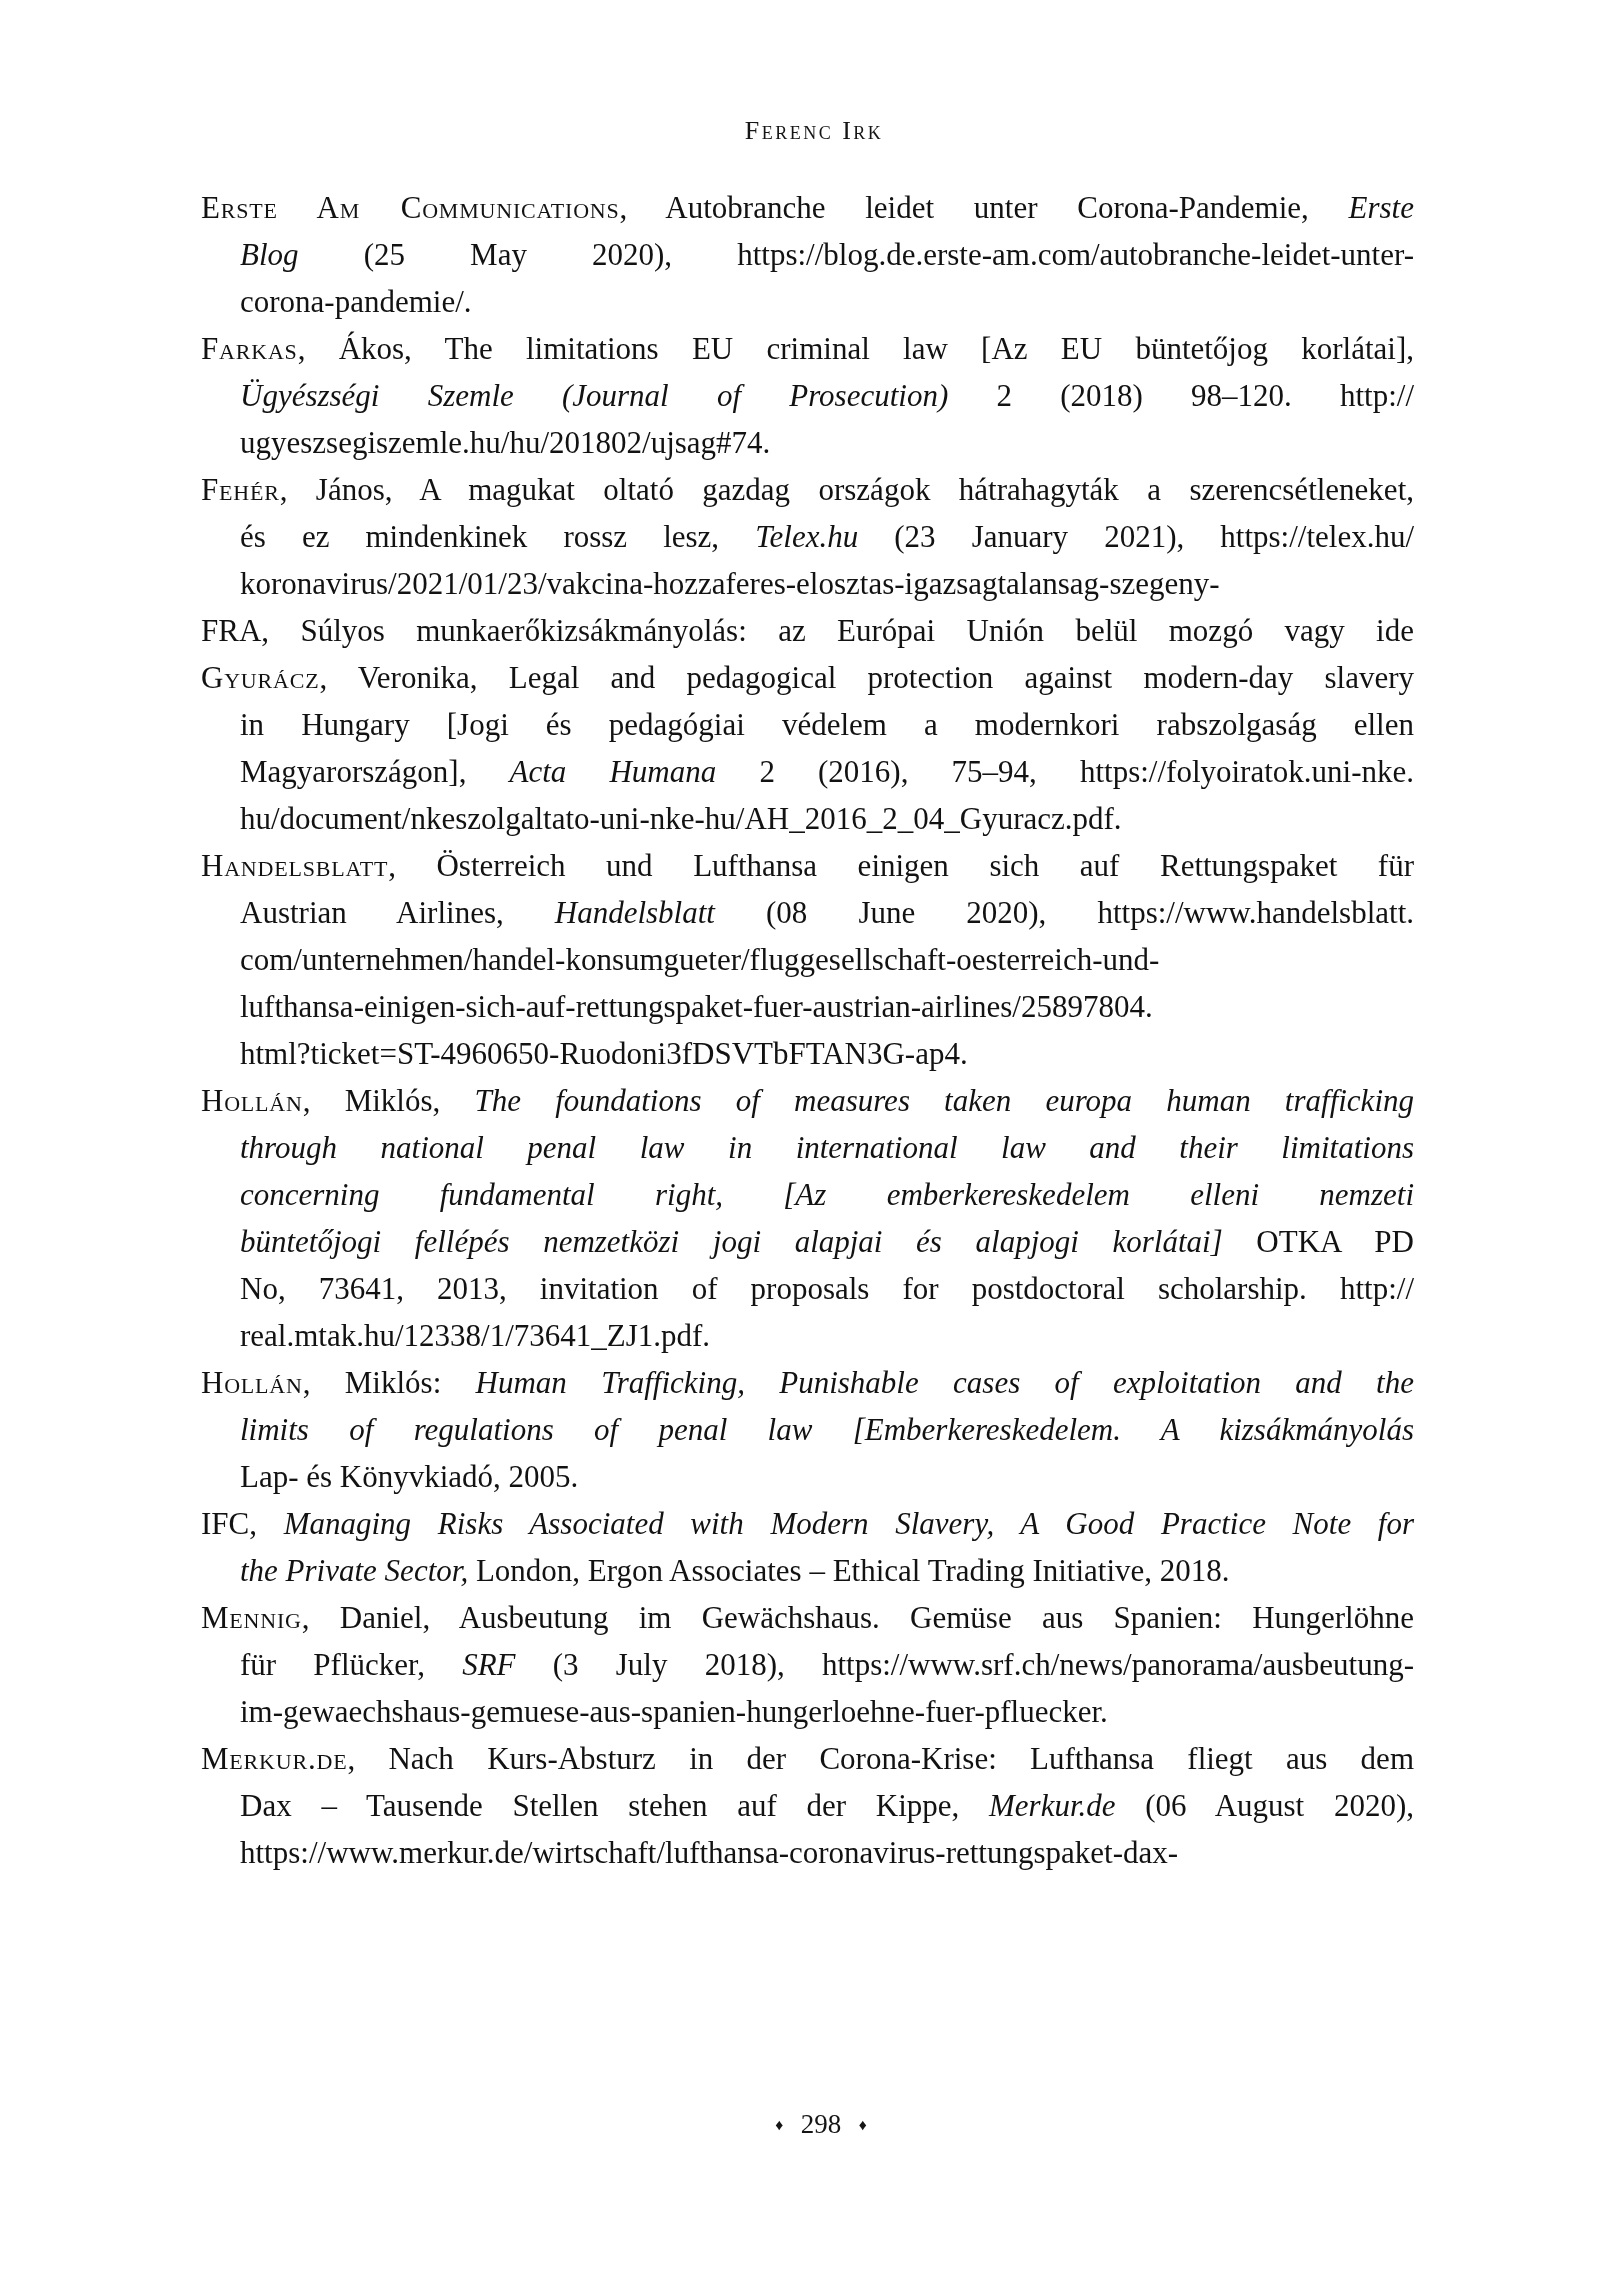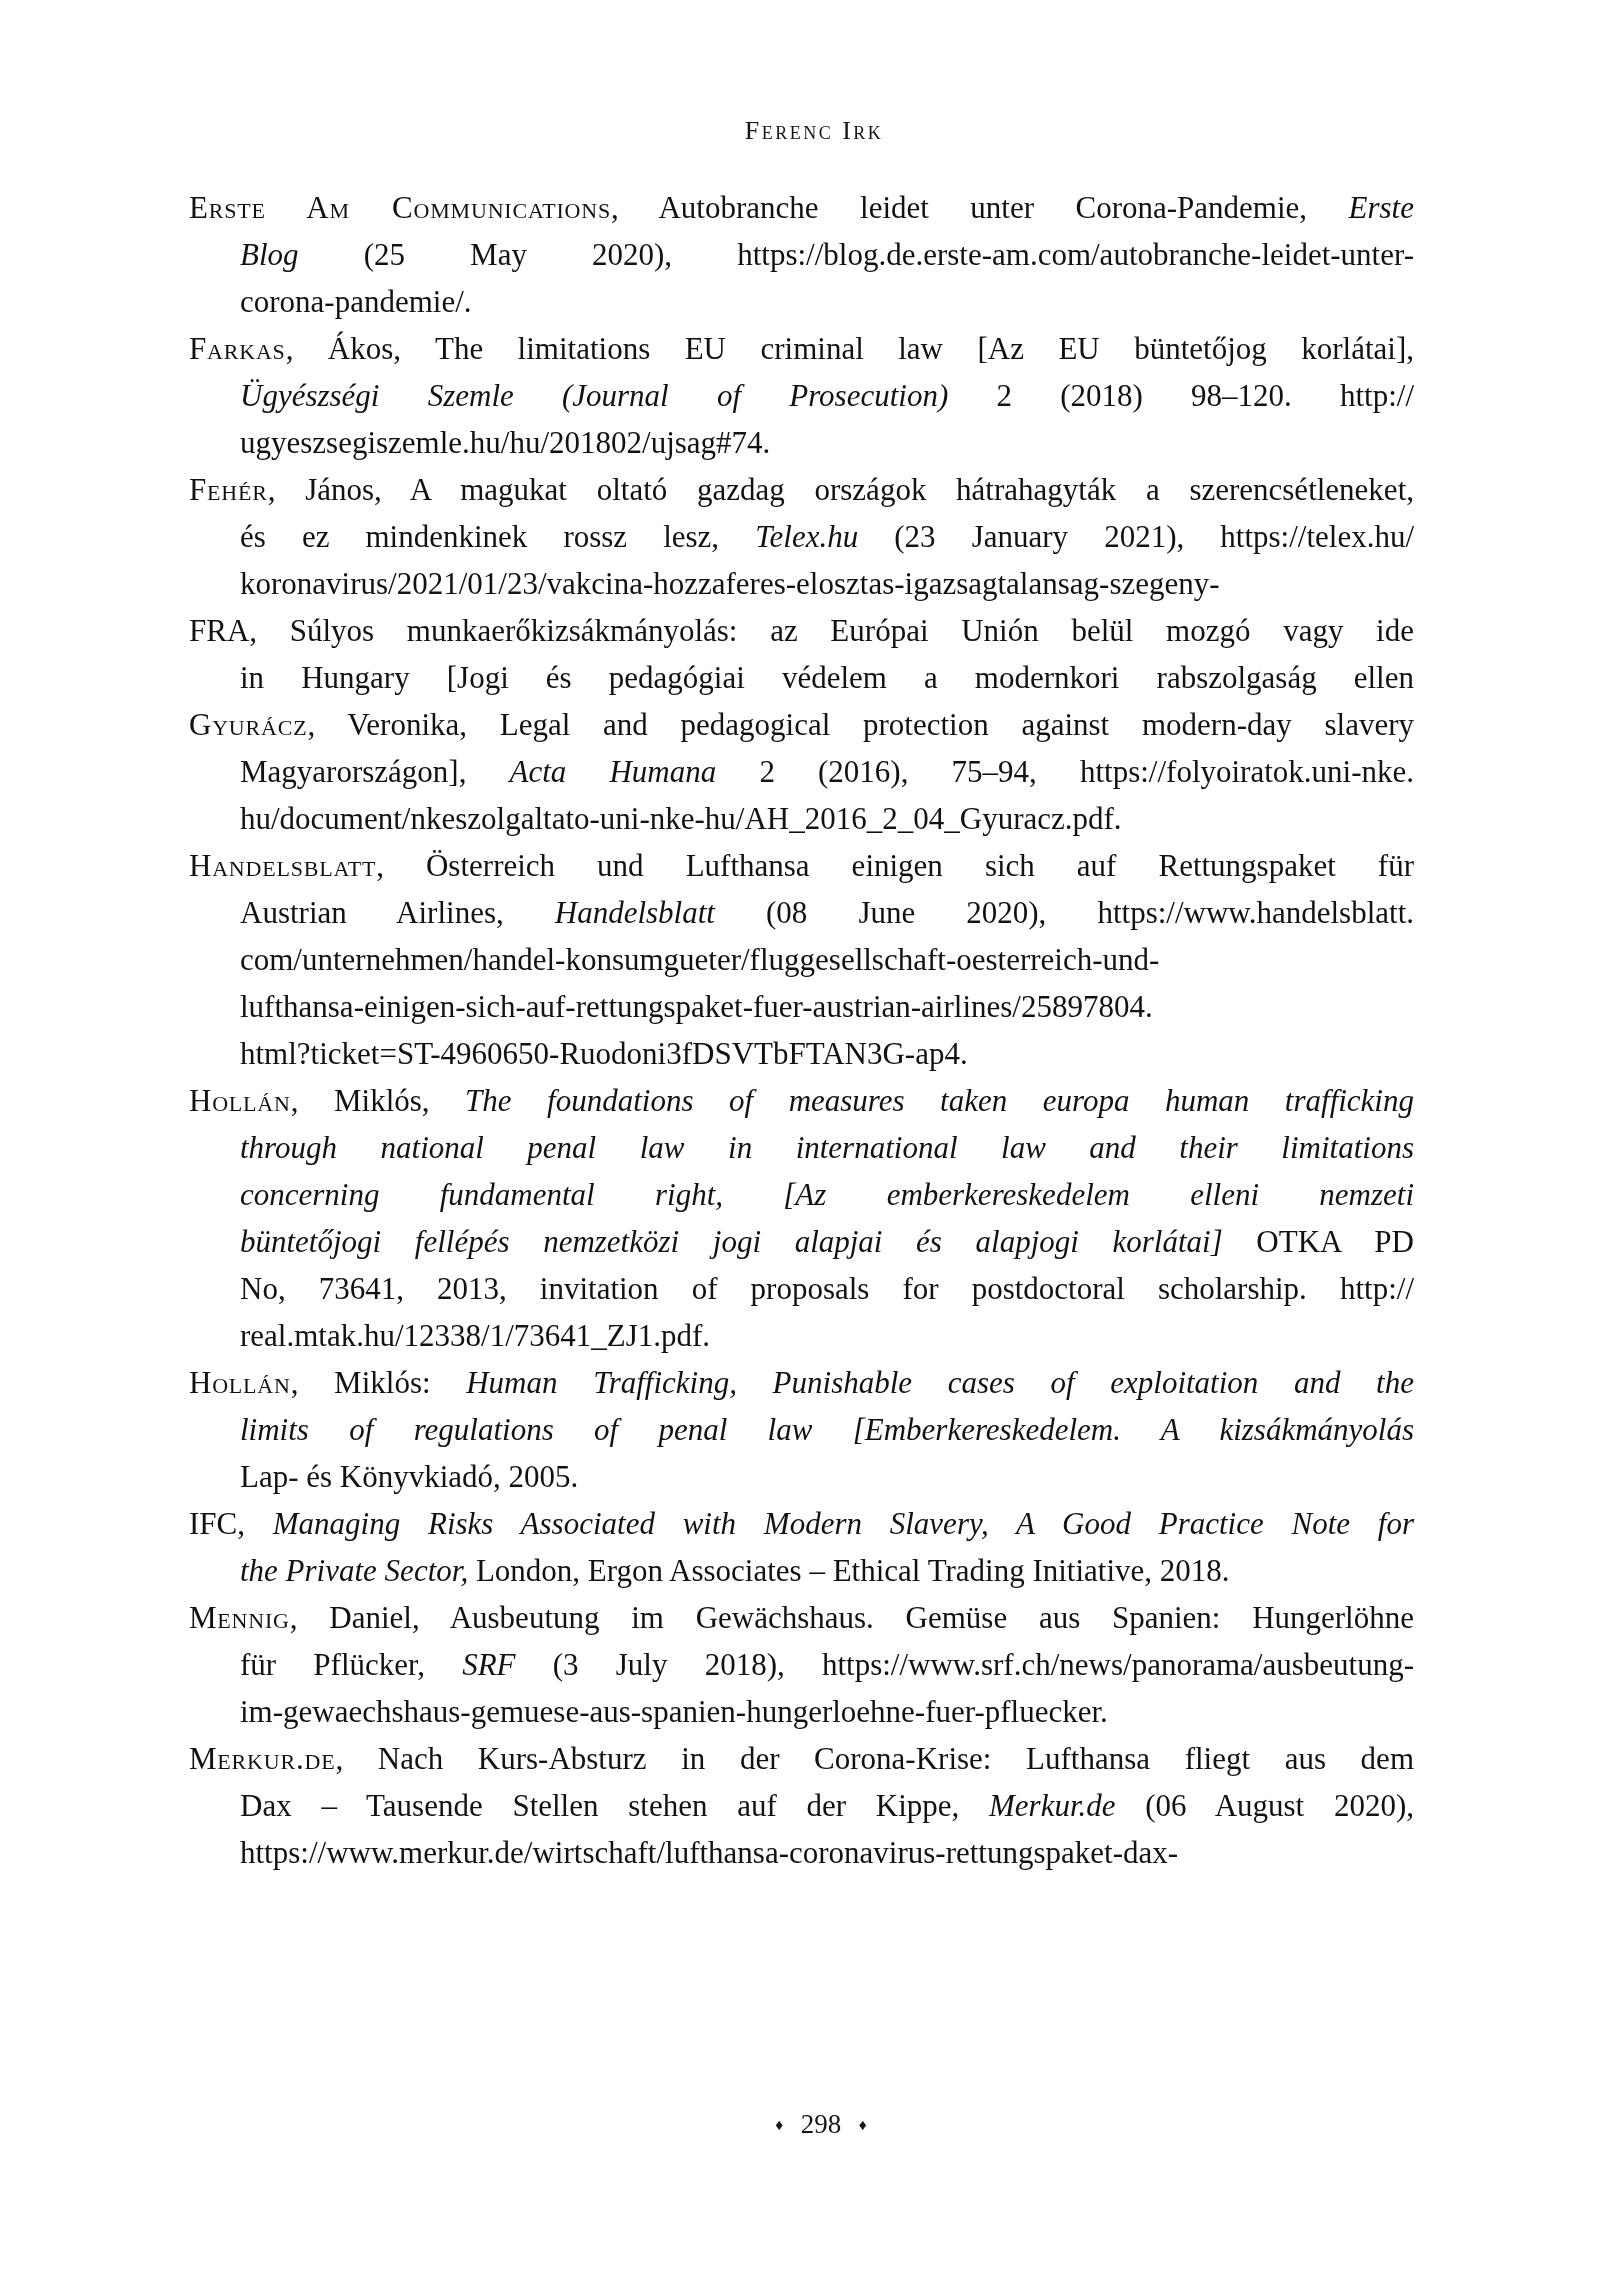--- a/index.html
+++ b/index.html
@@ -34,21 +34,21 @@
     font-size: 31px;
   }
   .entry { margin: 0; }
   .line {
     line-height: 47px;
     padding-left: 51px;
     text-align: justify;
     text-align-last: justify;
     white-space: normal;
   }
-  .line.first { padding-left: 0; }
+  .line.first { padding-left: 0; margin-left: 12px; }
   .line.endl { text-align-last: left; }
   .sc {
     font-variant: small-caps;
     letter-spacing: 0.8px;
   }
   .it { font-style: italic; }
   .n { font-style: normal; }
   .page-footer {
     position: absolute;
     top: 2109px;
@@ -82,22 +82,22 @@
     </div>
     <div class="entry">
       <div class="line first"><span class="sc">Fehér</span><span class="n">, János, A magukat oltató gazdag országok hátrahagyták a szerencsétleneket,</span></div>
       <div class="line"><span class="n">és ez mindenkinek rossz lesz, </span><span class="it">Telex.hu</span><span class="n"> (23 January 2021), https://telex.hu/</span></div>
       <div class="line"><span class="n">koronavirus/2021/01/23/vakcina-hozzaferes-elosztas-igazsagtalansag-szegeny-</span></div>
     </div>
     <div class="entry">
       <div class="line first"><span class="n">FRA, Súlyos munkaerőkizsákmányolás: az Európai Unión belül mozgó vagy ide</span></div>
     </div>
     <div class="entry">
+      <div class="line first"><span class="sc">Gyurácz</span><span class="n">, Veronika, Legal and pedagogical protection against modern-day slavery</span></div>
       <div class="line"><span class="n">in Hungary [Jogi és pedagógiai védelem a modernkori rabszolgaság ellen</span></div>
-      <div class="line first"><span class="sc">Gyurácz</span><span class="n">, Veronika, Legal and pedagogical protection against modern-day slavery</span></div>
       <div class="line"><span class="n">Magyarországon], </span><span class="it">Acta Humana</span><span class="n"> 2 (2016), 75–94, https://folyoiratok.uni-nke.</span></div>
       <div class="line endl"><span class="n">hu/document/nkeszolgaltato-uni-nke-hu/AH_2016_2_04_Gyuracz.pdf.</span></div>
     </div>
     <div class="entry">
       <div class="line first"><span class="sc">Handelsblatt</span><span class="n">, Österreich und Lufthansa einigen sich auf Rettungspaket für</span></div>
       <div class="line"><span class="n">Austrian Airlines, </span><span class="it">Handelsblatt</span><span class="n"> (08 June 2020), https://www.handelsblatt.</span></div>
       <div class="line"><span class="n">com/unternehmen/handel-konsumgueter/fluggesellschaft-oesterreich-und-</span></div>
       <div class="line"><span class="n">lufthansa-einigen-sich-auf-rettungspaket-fuer-austrian-airlines/25897804.</span></div>
       <div class="line endl"><span class="n">html?ticket=ST-4960650-Ruodoni3fDSVTbFTAN3G-ap4.</span></div>
     </div>

